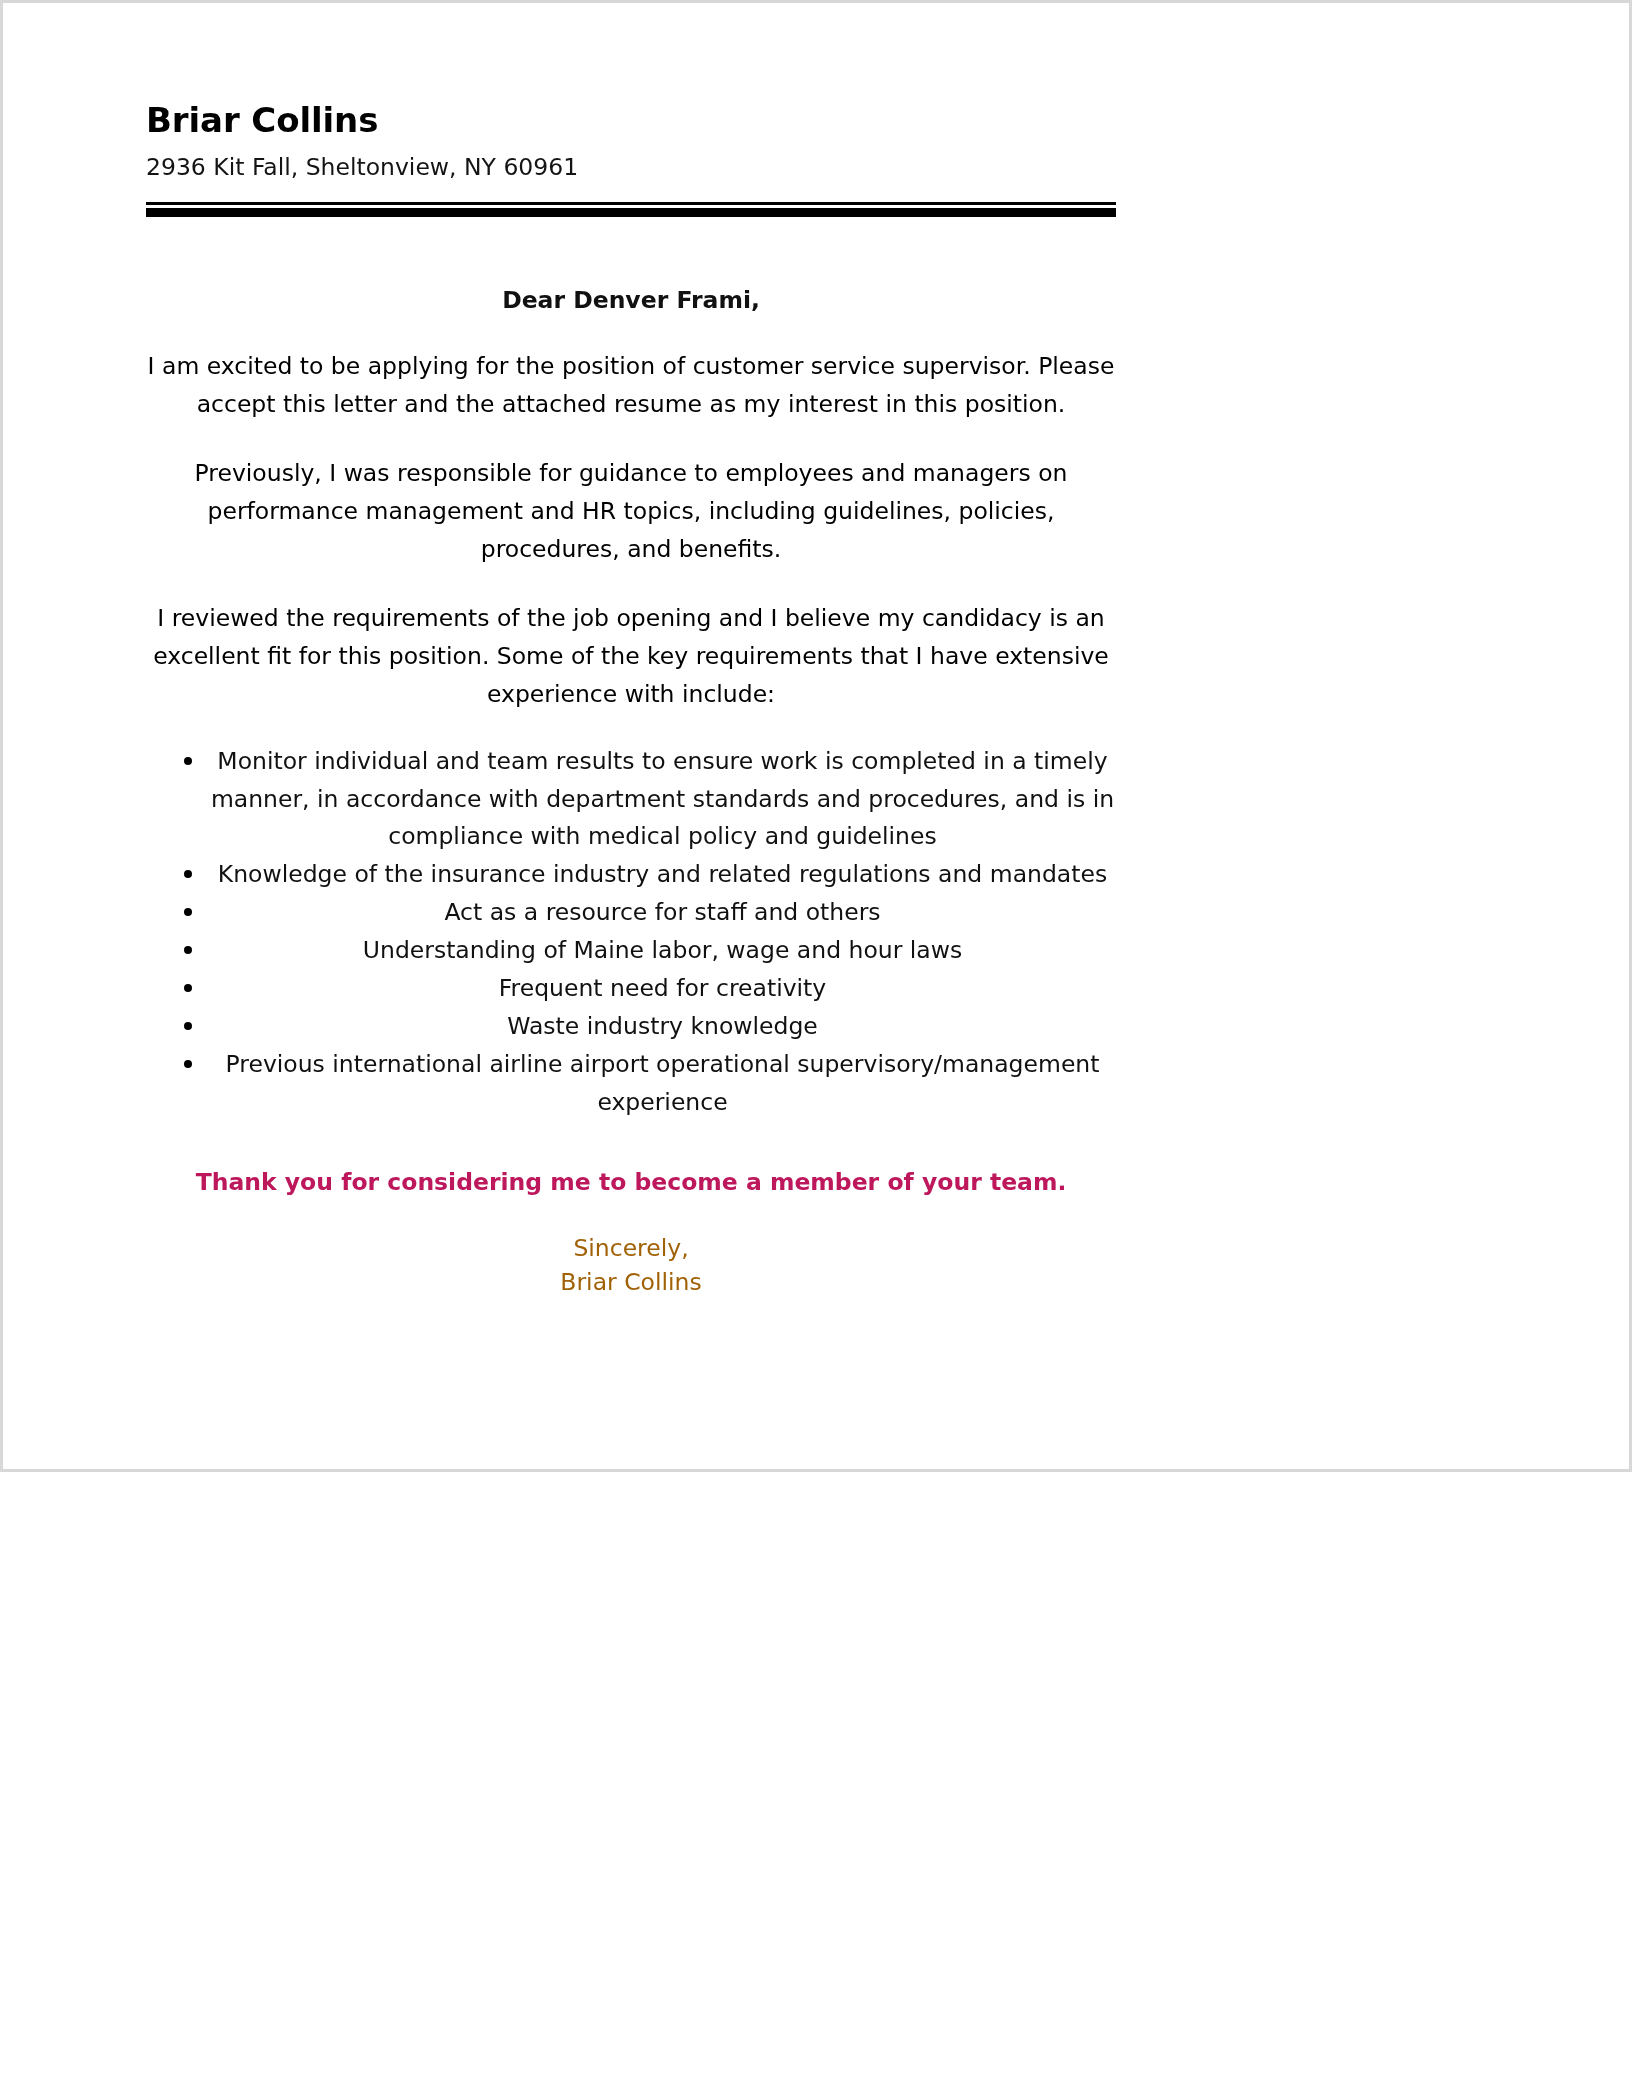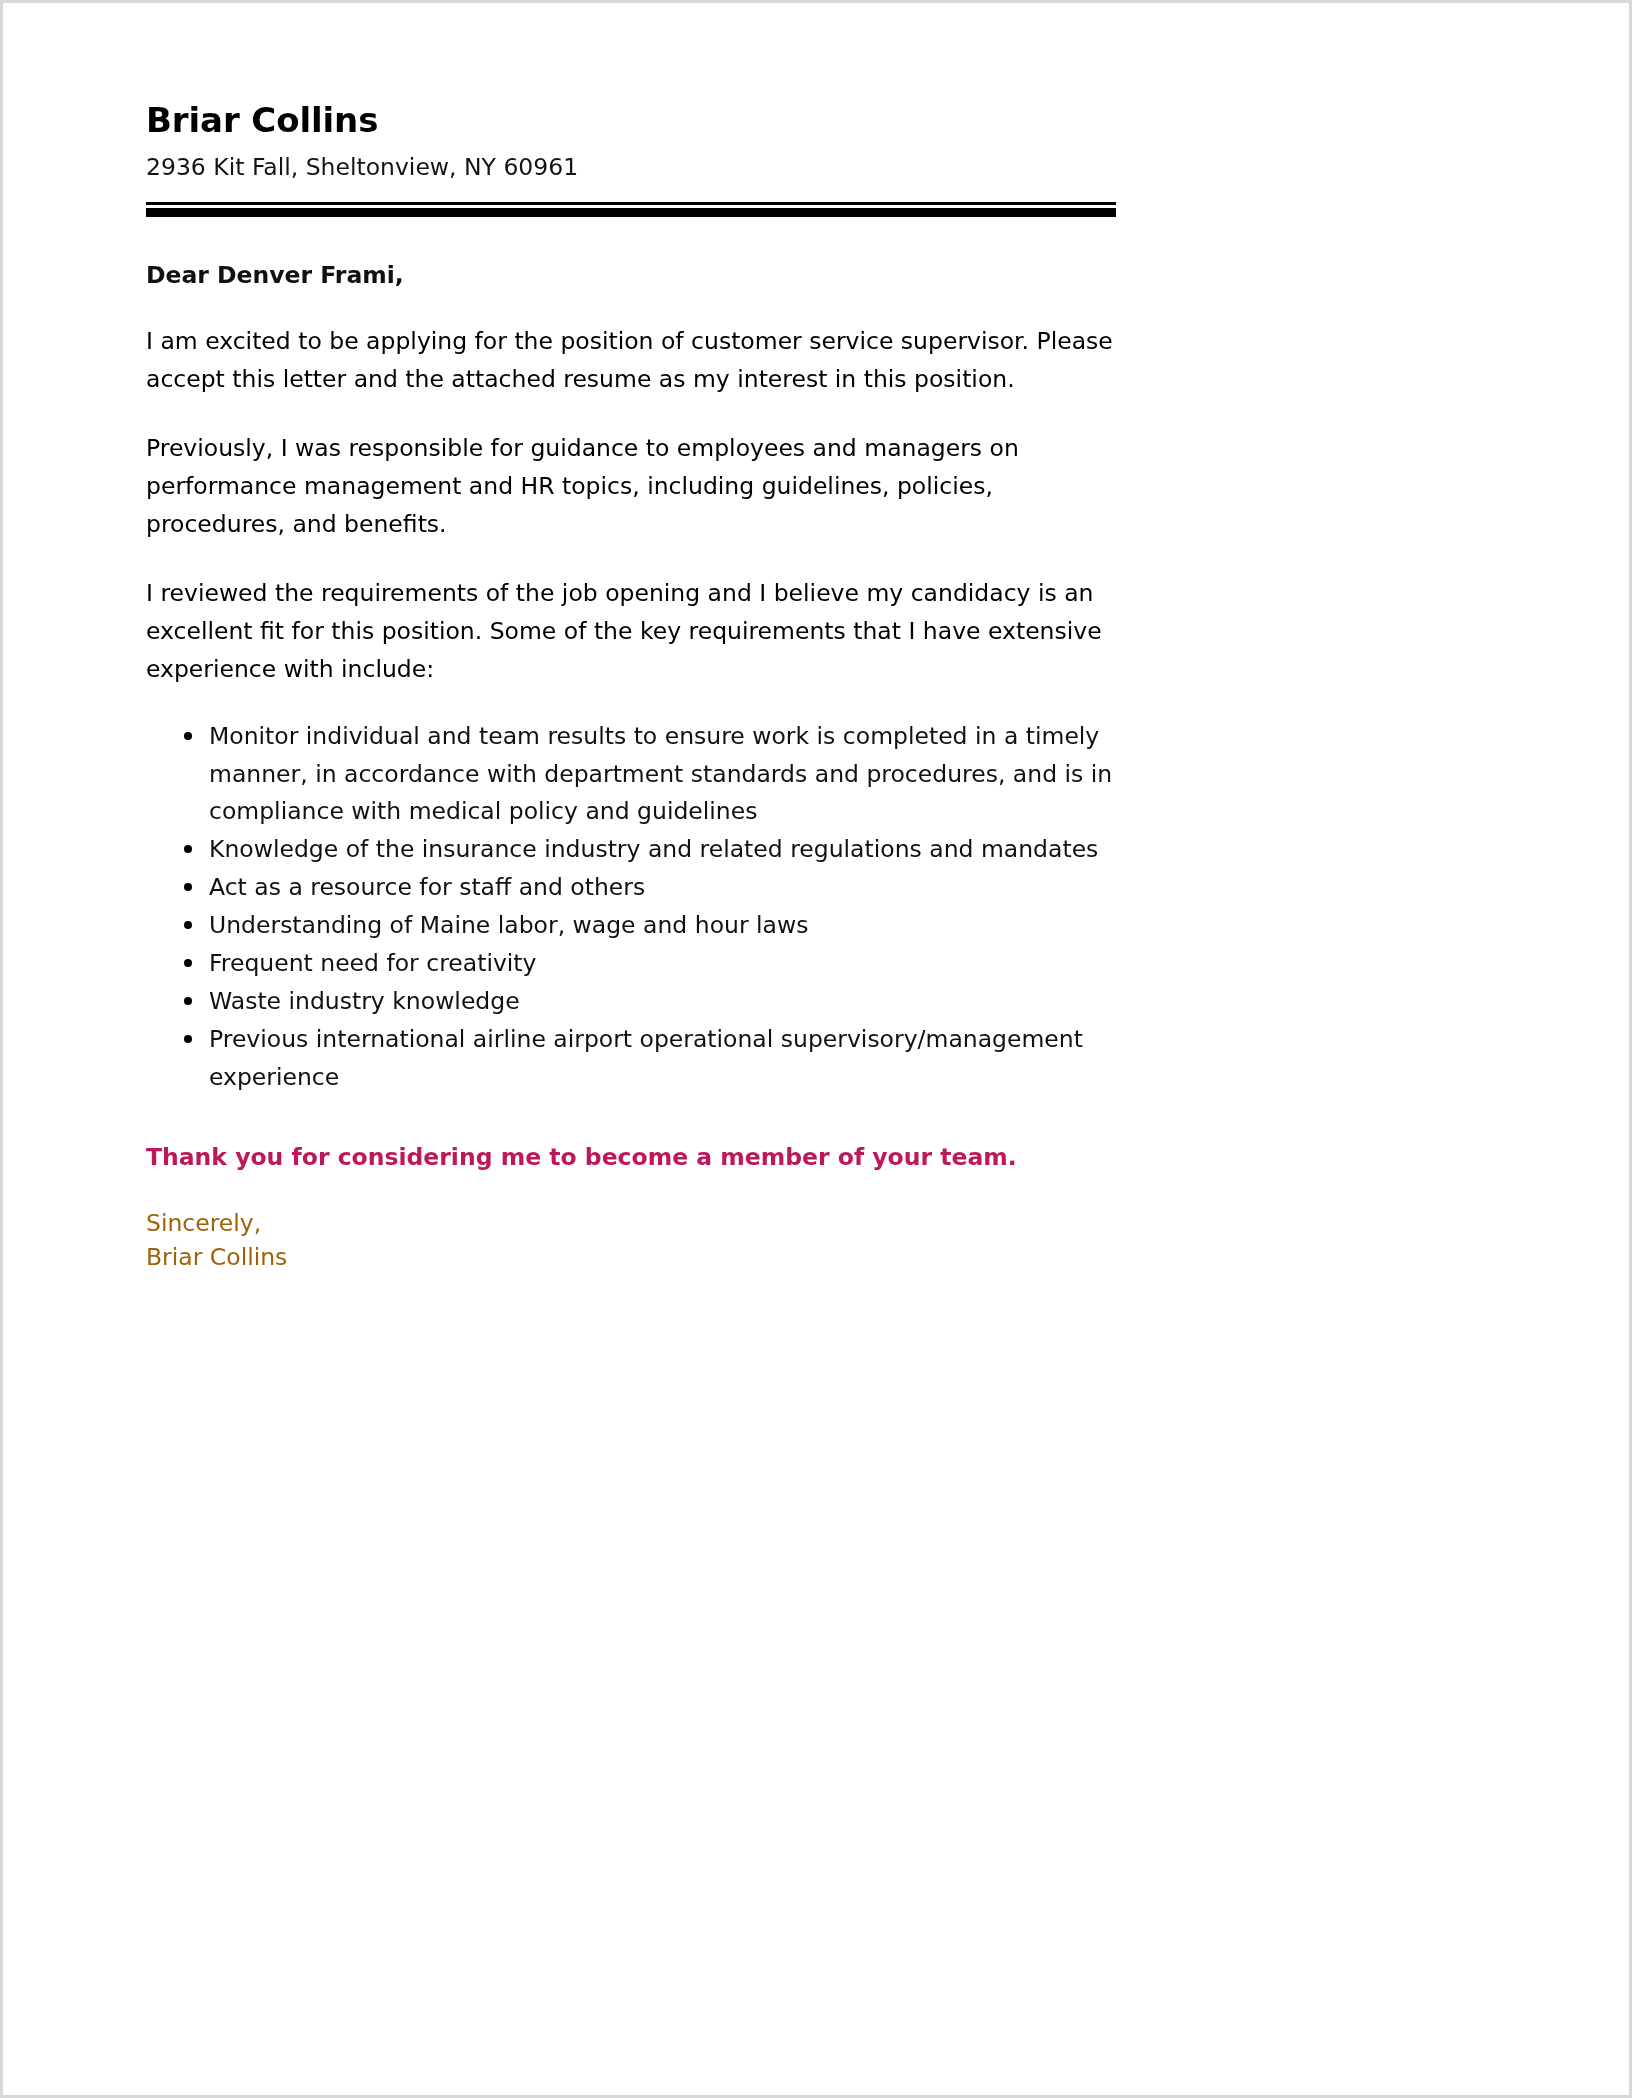--- a/index.html
+++ b/index.html
@@ -3,21 +3,21 @@
 <meta charset="utf-8">
 <style>
   html, body {
     margin: 0;
     padding: 0;
     background: #ffffff;
   }
   .page {
     position: relative;
     width: 1632px;
-    height: 2098px;
+    height: 1472px;
     background: #ffffff;
     box-sizing: border-box;
     border: 3px solid #d8d8d8;
     font-family: "DejaVu Sans", sans-serif;
     overflow: hidden;
   }
   .content {
     position: absolute;
     left: 143px;
     top: 0;
@@ -56,22 +56,23 @@
     height: 3px;
     background: #ffffff;
   }
   .header-rule .rule-thick {
     height: 9px;
     background: #000000;
   }
 
   
   .letter-body {
-    margin-top: 42px;
+    margin-top: 67px;
     color: #111111;
+    text-align: center;
   }
   .salutation {
     font-size: 23.5px;
     font-weight: bold;
     line-height: 1.4;
     margin: 0;
   }
   .body-para {
     font-size: 23.5px;
     font-weight: normal;

